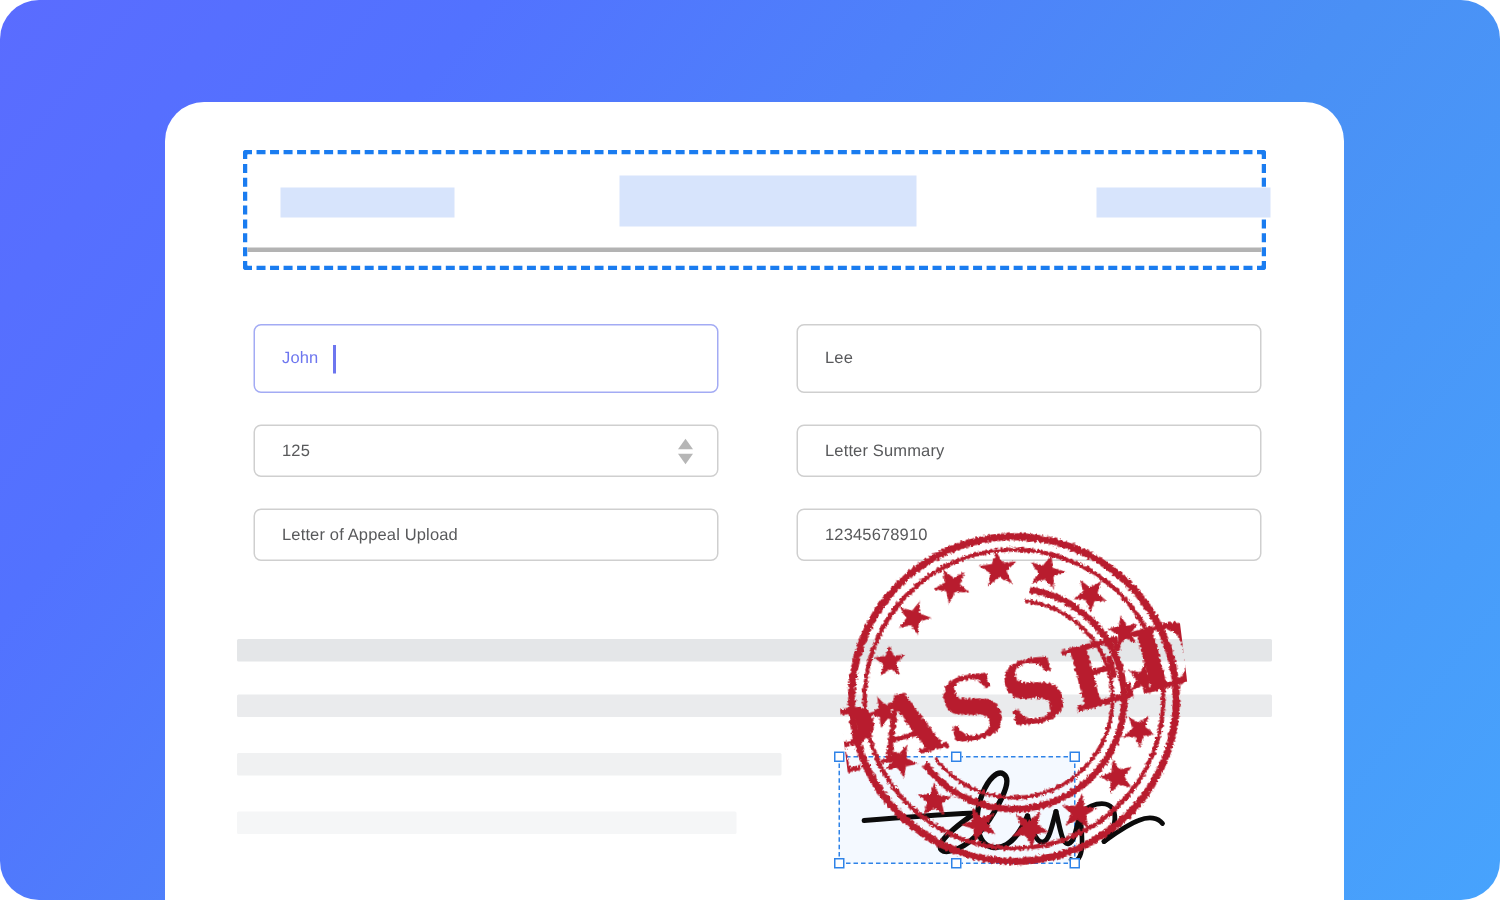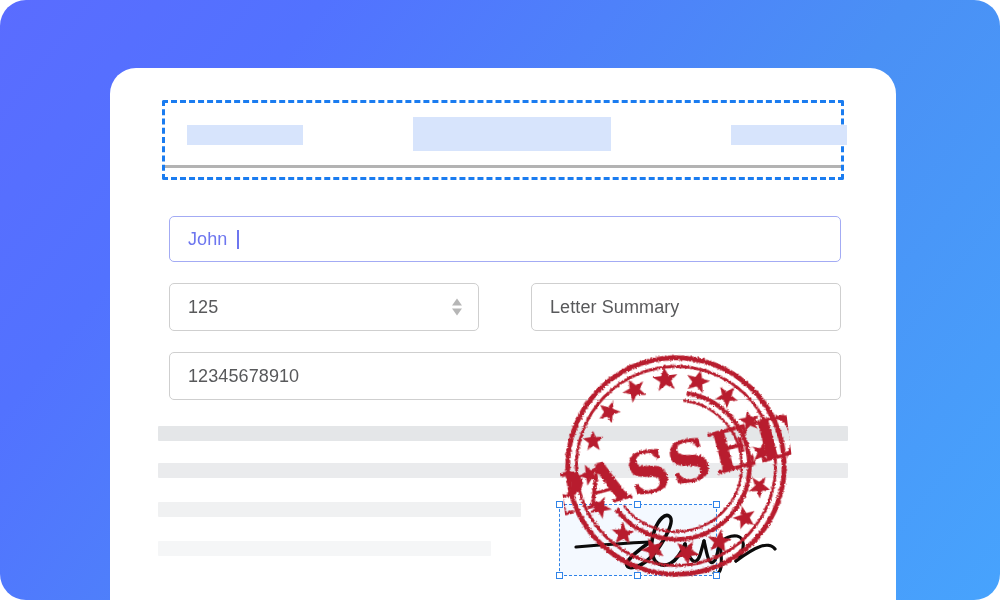--- a/index.html
+++ b/index.html
@@ -88,26 +88,26 @@
   .field {
     position: relative;
     flex: 1;
     height: 46px;
     border: 1px solid #cfcfcf;
     border-radius: 5px;
     background: #ffffff;
     display: flex;
     align-items: center;
     padding: 0 18px;
-    font-size: 18px;
+    font-size: 11px;
     color: #58595b;
     letter-spacing: .1px;
   }
 
-  .field.tall { height: 48px; }
+  .field.tall { height: 35px; }
 
   
   .field.focused {
     border: 1.6px solid #a3abf4;
     color: #6d76ef;
   }
 
   .field .caret {
     display: inline-block;
     width: 1.6px;
@@ -209,36 +209,42 @@
       </div>
     </div>
 
     <div class="form-grid">
 
       <div class="form-row">
         <div class="field focused">
           <span>John</span>
           <span class="caret"></span>
         </div>
+        <div class="field">
+          <span>Lee</span>
+        </div>
       </div>
 
       <div class="form-row">
         <div class="field tall">
           <span>125</span>
           <span class="stepper">
             <span class="tri up"></span>
             <span class="tri down"></span>
           </span>
         </div>
         <div class="field tall">
           <span>Letter Summary</span>
         </div>
       </div>
 
       <div class="form-row">
+        <div class="field tall">
+          <span>Letter of Appeal Upload</span>
+        </div>
         <div class="field tall">
           <span>12345678910</span>
         </div>
       </div>
 
     </div>
 
     <div class="content-bars">
       <div class="gbar r1"></div>
       <div class="gbar r2"></div>

